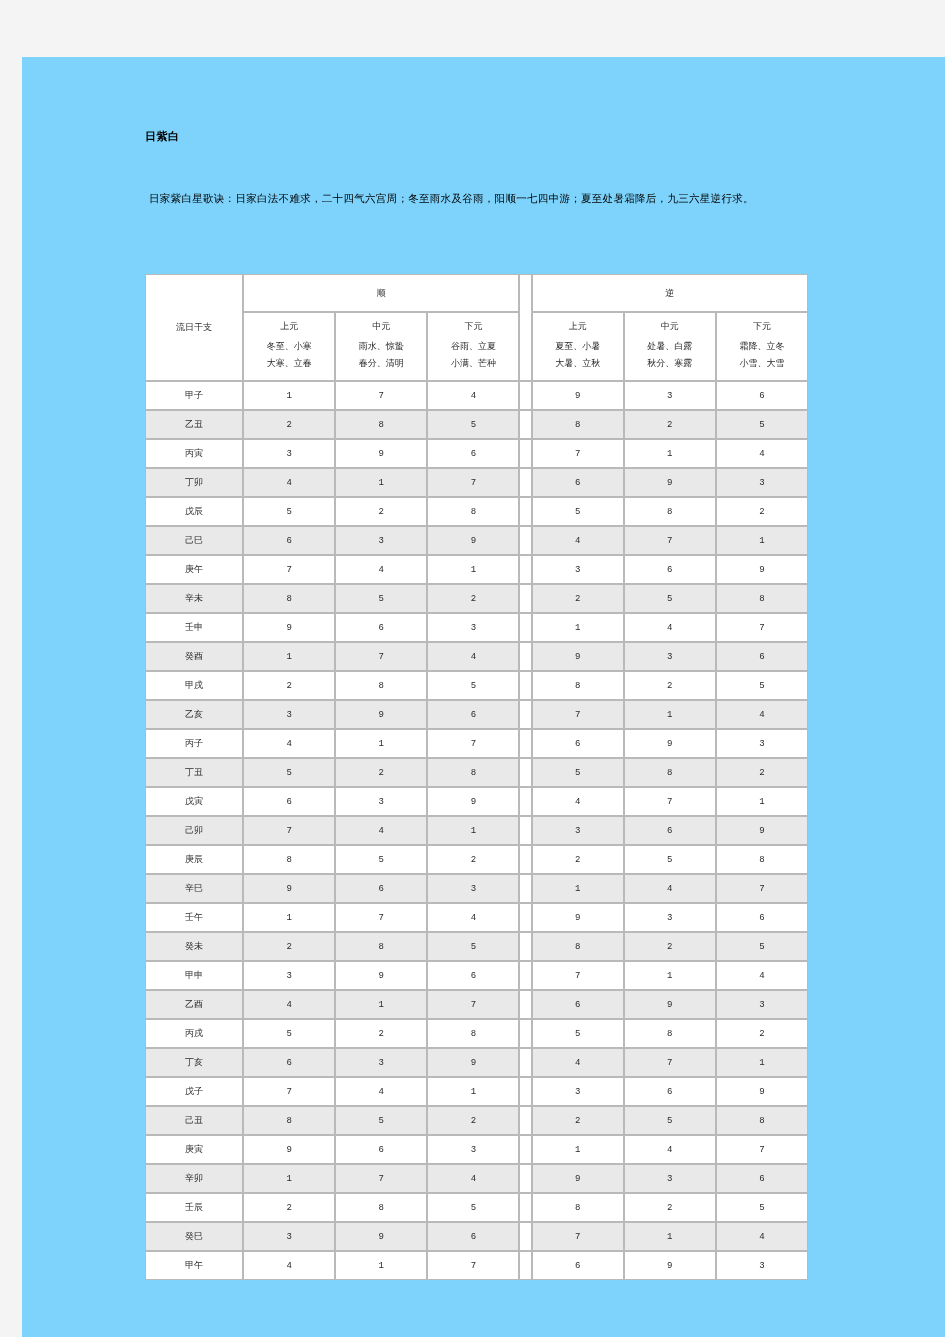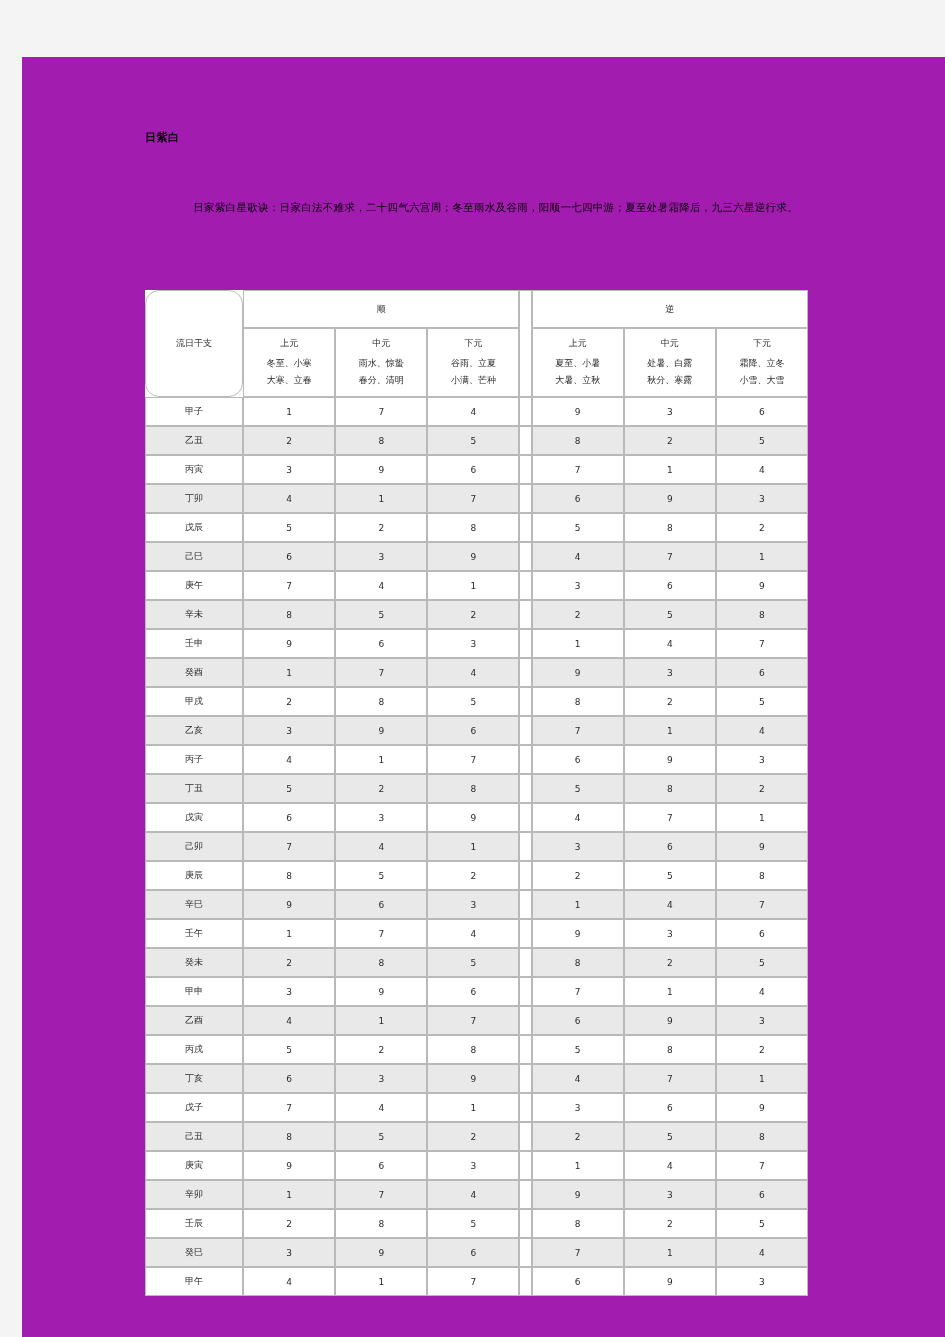--- a/index.html
+++ b/index.html
@@ -12,43 +12,43 @@
     background: #f4f4f5;
     font-family: "DejaVu Sans", "Liberation Sans", sans-serif;
     overflow: hidden;
   }
   .page {
     position: absolute;
     left: 22px;
     top: 57px;
     width: 923px;
     height: 1280px;
-    background: #a21caf;
+    background: #7dd3fc;
+    font-family: Liberation Mono, monospace;
   }
   .content {
     position: absolute;
     left: 123px;
     top: 73px;
     width: 665px;
   }
   h2.doc-heading {
     font-size: 11px;
     font-weight: bold;
     color: #000;
     margin: 0;
     letter-spacing: 0.5px;
     line-height: 1.4;
   }
   .verse {
     font-size: 10.5px;
     color: #000;
-    margin: 12px;
+    margin: 4px;
     line-height: 1.6;
     letter-spacing: 0.3px;
-    text-align: right;
   }
   .gap-a { height: 42px; }
   .gap-b { height: 40px; }
   .gap-c { height: 22px; }
 
   table.zb {
     border-collapse: separate;
     border-spacing: 0;
     width: 663px;
     table-layout: fixed;
@@ -73,21 +73,20 @@
     height: 67px;
     line-height: 1.95;
     font-size: 9px;
     color: #1c1c1c;
   }
   .hdr-sub .term-line { display: block; }
   .hdr-sub .yuan { display: block; margin-bottom: 2px; }
   .rowlabel-head {
     font-size: 9.5px;
     color: #1c1c1c;
-    border-radius: 14px;
   }
   td.gx {
     height: 27px;
     font-size: 9px;
     color: #303030;
   }
   td.num {
     height: 27px;
     font-size: 9px;
     color: #6f6f6f;

